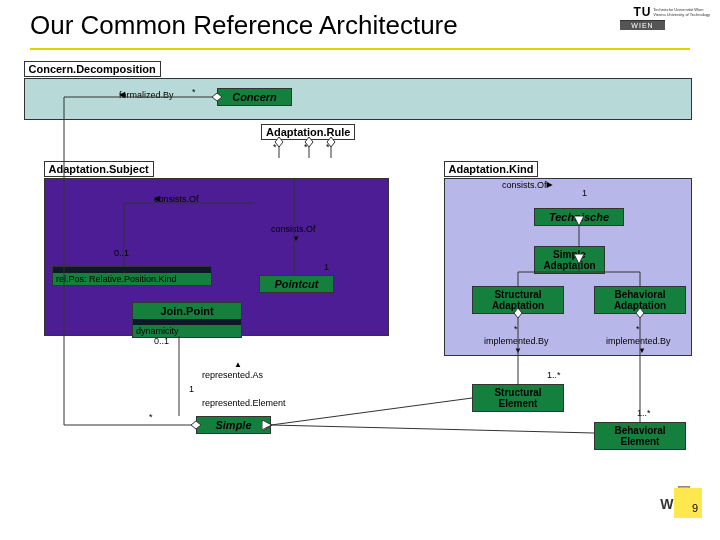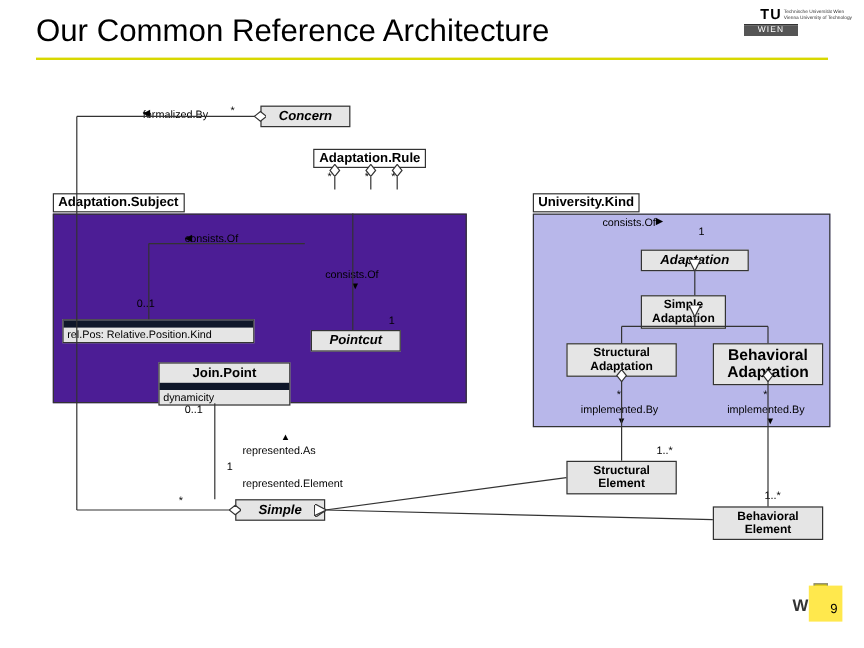--- a/index.html
+++ b/index.html
@@ -79,21 +79,21 @@
     border: 1.5px solid #333;
     background: #fff;
     font-size: 11px;
     font-weight: bold;
     padding: 1px 4px;
     white-space: nowrap;
   }
   .classbox {
     position: absolute;
     border: 1.5px solid #333;
-    background: #e5e5e5;
+    background: #15803d;
     font-size: 11px;
     text-align: center;
     box-sizing: border-box;
   }
   .classbox .name {
     font-weight: bold;
     font-style: italic;
     padding: 2px 4px;
   }
   .classbox .name.upright { font-style: normal; }
@@ -167,20 +167,23 @@
   <div class="tu">TU</div>
   <div class="wien">WIEN</div>
 </div>
 <div class="tu-text">
   <div>Technische Universität Wien</div>
   <div>Vienna University of Technology</div>
 </div>
 
 <div class="diagram">
 
+  <div class="pkg" style="left:0;top:20px;width:668px;height:42px;background:#b7d9d7;">
+    <div class="pkg-tab">Concern.Decomposition</div>
+  </div>
 
   <div class="classbox" style="left:193px;top:30px;width:75px;">
     <div class="name">Concern</div>
   </div>
 
   <div class="label" style="left:95px;top:32px;">
     <span class="arrow">◀</span>
     <span>formalized.By</span>
   </div>
   <div class="label" style="left:168px;top:29px;">*</div>
@@ -214,43 +217,43 @@
   </div>
   <div class="label" style="left:247px;top:166px;">
     <span>consists.Of</span>
   </div>
   <div class="arrow" style="left:268px;top:176px;">▼</div>
   <div class="label" style="left:300px;top:204px;">1</div>
   <div class="label" style="left:90px;top:190px;">0..1</div>
   <div class="label" style="left:130px;top:278px;">0..1</div>
 
   <div class="pkg" style="left:420px;top:120px;width:248px;height:178px;background:#b8b7ea;">
-    <div class="pkg-tab">University.Kind</div>
+    <div class="pkg-tab">Adaptation.Kind</div>
   </div>
 
   <div class="label" style="left:478px;top:122px;">
     <span>consists.Of</span>
     <span class="arrow">▶</span>
   </div>
   <div class="label" style="left:558px;top:130px;">1</div>
 
   <div class="classbox" style="left:510px;top:150px;width:90px;">
-    <div class="name">Adaptation</div>
+    <div class="name">Technische</div>
   </div>
 
   <div class="classbox" style="left:510px;top:188px;width:71px;">
     <div class="name upright" style="font-size:10px;line-height:1.1;">Simple Adaptation</div>
   </div>
 
   <div class="classbox" style="left:448px;top:228px;width:92px;">
     <div class="name upright" style="font-size:10px;line-height:1.1;">Structural Adaptation</div>
   </div>
 
   <div class="classbox" style="left:570px;top:228px;width:92px;">
-    <div class="name upright" style="font-size:13px;line-height:1.1;">Behavioral Adaptation</div>
+    <div class="name upright" style="font-size:10px;line-height:1.1;">Behavioral Adaptation</div>
   </div>
 
   <div class="label" style="left:490px;top:266px;">*</div>
   <div class="label" style="left:612px;top:266px;">*</div>
   <div class="label" style="left:460px;top:278px;">
     <span>implemented.By</span>
   </div>
   <div class="arrow" style="left:490px;top:288px;">▼</div>
   <div class="label" style="left:582px;top:278px;">
     <span>implemented.By</span>

